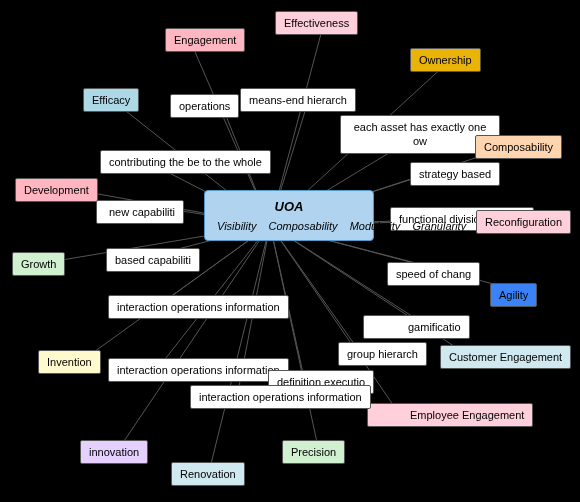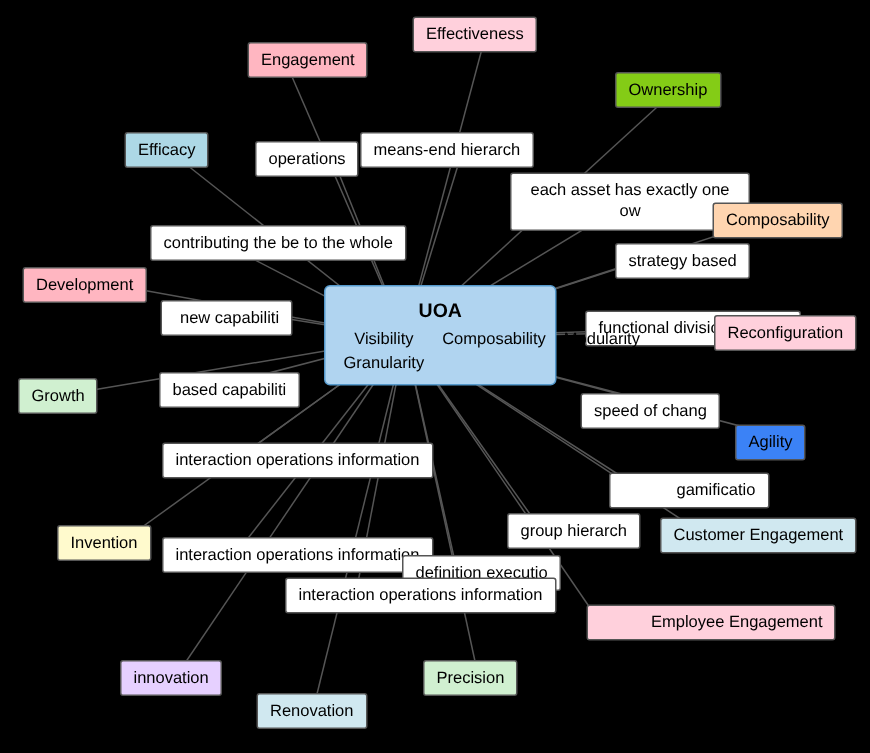--- a/index.html
+++ b/index.html
@@ -23,37 +23,37 @@
     }
     .node-white { background: #fff; color: #000; }
     .node-pink { background: #ffb6c1; color: #000; }
     .node-light-pink { background: #ffd0dc; color: #000; }
     .node-blue { background: #add8e6; color: #000; }
     .node-light-blue { background: #d0e8f0; color: #000; }
     .node-light-green { background: #d0f0d0; color: #000; }
     .node-yellow { background: #fffacd; color: #000; }
     .node-orange { background: #3b82f6; color: #000; }
     .node-lavender { background: #e6d0ff; color: #000; }
-    .node-teal { background: #84cc16; color: #000; }
+    .node-teal { background: #eab308; color: #000; }
     .node-peach { background: #ffd5b0; color: #000; }
     .uoa-node {
       background: #b0d4f0;
       border: 1px solid #5599cc;
       border-radius: 4px;
       padding: 8px 12px;
       text-align: center;
     }
     .uoa-title {
       font-weight: bold;
       font-size: 13px;
       margin-bottom: 6px;
     }
     .uoa-grid {
       display: grid;
-      grid-template-columns: 1fr 1fr 1fr;
+      grid-template-columns: 1fr 1fr 1fr 1fr;
       gap: 4px 12px;
       font-size: 11px;
     }
     svg.lines {
       position: absolute;
       top: 0; left: 0;
       width: 580px;
       height: 502px;
       pointer-events: none;
     }
@@ -105,54 +105,54 @@
 <div class="node node-blue" style="left:83px;top:88px;text-align:center;">Efficacy</div>
 <div class="node node-white" style="left:170px;top:94px;">operations</div>
 <div class="node node-white" style="left:240px;top:88px;">means-end hierarch</div>
 <div class="node node-white" style="left:340px;top:115px;white-space:normal;max-width:160px;">each asset has exactly one ow</div>
 <div class="node node-peach" style="left:475px;top:135px;">Composability</div>
 <div class="node node-white" style="left:100px;top:150px;white-space:normal;text-align:center;">contributing the be
 to the whole</div>
 <div class="node node-white" style="left:410px;top:162px;white-space:normal;">strategy
 based</div>
 <div class="node node-pink" style="left:15px;top:178px;">Development</div>
-<div class="node node-white" style="left:107px;top:200px;padding-left:12px;">new capabiliti</div>
+<div class="node node-white" style="left:96px;top:200px;padding-left:12px;">new capabiliti</div>
 <div class="node node-white" style="left:390px;top:207px;white-space:normal;text-align:center;">functional
 divisiona
 hybrid</div>
 <div class="node node-light-pink" style="left:476px;top:210px;">Reconfiguration</div>
 
-<div class="uoa-node" style="position:absolute;left:216px;top:190px;width:155px;">
+<div class="uoa-node" style="position:absolute;left:204px;top:190px;width:170px;font-style:italic;">
   <div class="uoa-title">UOA</div>
   <div class="uoa-grid">
     <span>Visibility</span>
     <span>Composability</span>
     <span>Modularity</span>
     <span>Granularity</span>
   </div>
 </div>
 
 <div class="node node-light-green" style="left:12px;top:252px;text-align:right;">Growth</div>
 <div class="node node-white" style="left:106px;top:248px;">based capabiliti</div>
 <div class="node node-white" style="left:387px;top:262px;">speed of chang</div>
 <div class="node node-orange" style="left:490px;top:283px;">Agility</div>
 <div class="node node-white" style="left:108px;top:295px;white-space:normal;text-align:center;">interaction
 operations
 information</div>
-<div class="node node-white" style="left:406px;top:315px;padding-left:44px;">gamificatio</div>
+<div class="node node-white" style="left:363px;top:315px;padding-left:44px;">gamificatio</div>
 <div class="node node-yellow" style="left:38px;top:350px;">Invention</div>
 <div class="node node-white" style="left:338px;top:342px;white-space:normal;text-align:center;">group
 hierarch</div>
 <div class="node node-light-blue" style="left:440px;top:345px;white-space:normal;text-align:center;">Customer
 Engagement</div>
 <div class="node node-white" style="left:108px;top:358px;white-space:normal;text-align:center;">interaction
 operations
 information</div>
 <div class="node node-white" style="left:268px;top:370px;white-space:normal;text-align:center;">definition
 executio</div>
-<div class="node node-light-pink" style="left:391px;top:403px;white-space:normal;text-align:right;padding-left:42px;">Employee
+<div class="node node-light-pink" style="left:367px;top:403px;white-space:normal;text-align:right;padding-left:42px;">Employee
 Engagement</div>
 <div class="node node-white" style="left:190px;top:385px;white-space:normal;text-align:center;">interaction
 operations
 information</div>
 <div class="node node-lavender" style="left:80px;top:440px;">innovation</div>
 <div class="node node-light-green" style="left:282px;top:440px;">Precision</div>
 <div class="node node-light-blue" style="left:171px;top:462px;">Renovation</div>
 
 </body></html>

